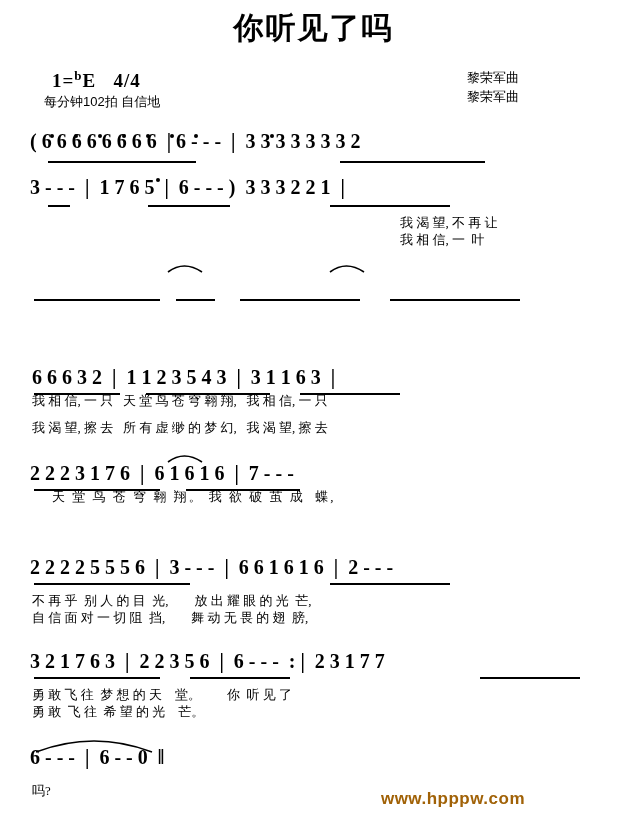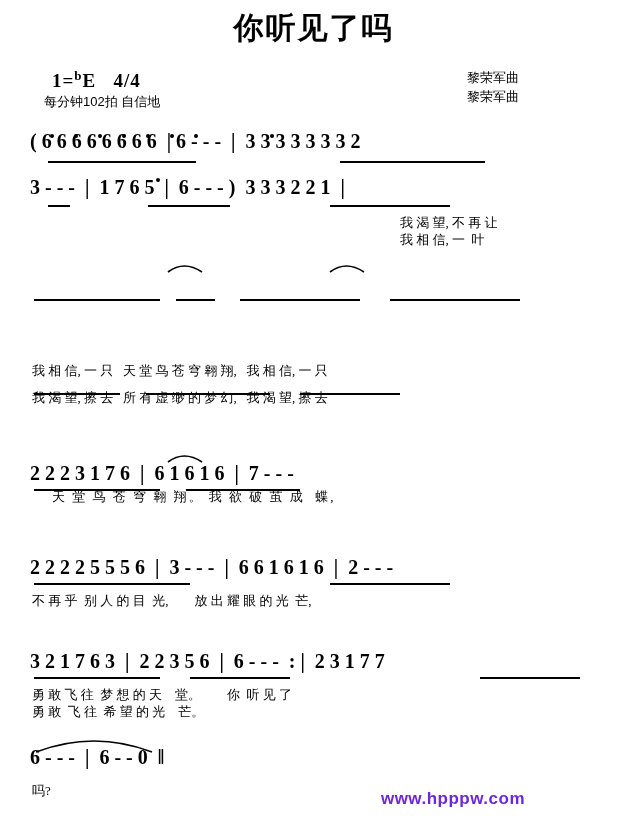--- a/index.html
+++ b/index.html
@@ -63,21 +63,21 @@
     white-space:pre;
     line-height:17px;
     letter-spacing:0px;
   }
   .watermark{
     position:absolute;
     right:22px;bottom:14px;
     font-family:"Liberation Sans", sans-serif;
     font-weight:bold;
     font-size:17px;
-    color:#6d28d9;
+    color:#a16207;
     letter-spacing:0.5px;
   }
   svg.ov{position:absolute;left:0;top:0;width:627px;height:823px;pointer-events:none;}
 </style>
 </head>
 <body>
 
 <div class="sheet">
 
   <div class="title">你听见了吗</div>
@@ -99,32 +99,34 @@
   </div>
 
   <div class="row" style="top:172px;">
     <div class="notes" style="margin-left:30px;">3 - - -  |  1 7 6 5  |  6 - - - )  3 3 3 2 2 1  |</div>
     <div class="lyr" style="margin-left:400px;margin-top:12px;">我 渴 望, 不 再 让</div>
     <div class="lyr" style="margin-left:400px;">我 相 信, 一  叶</div>
   </div>
 
 
   <div class="row" style="top:362px;">
+    <div class="notes" style="margin-left:32px;">6 6 6 3 2  |  1 1 2 3 5 4 3  |  3 1 1 6 3  |</div>
     <div class="lyr" style="margin-left:32px;">我 相 信, 一 只   天 堂 鸟 苍 穹 翱 翔,   我 相 信, 一 只</div>
     <div class="lyr" style="margin-left:32px;margin-top:10px;">我 渴 望, 擦 去   所 有 虚 缈 的 梦 幻,   我 渴 望, 擦 去</div>
   </div>
 
   <div class="row" style="top:458px;">
     <div class="notes" style="margin-left:30px;">2 2 2 3 1 7 6  |  6 1 6 1 6  |  7 - - -</div>
     <div class="lyr" style="margin-left:52px;letter-spacing:2px;">天 堂 鸟 苍 穹 翱 翔。 我 欲 破 茧 成  蝶,</div>
   </div>
 
   <div class="row" style="top:552px;">
     <div class="notes" style="margin-left:30px;">2 2 2 2 5 5 5 6  |  3 - - -  |  6 6 1 6 1 6  |  2 - - -</div>
     <div class="lyr" style="margin-left:32px;margin-top:10px;">不 再 乎  别 人 的 目  光,        放 出 耀 眼 的 光  芒,</div>
+    <div class="lyr" style="margin-left:32px;">自 信 面 对 一 切 阻  挡,        舞 动 无 畏 的 翅  膀,</div>
   </div>
 
   <div class="row" style="top:646px;">
     <div class="notes" style="margin-left:30px;">3 2 1 7 6 3  |  2 2 3 5 6  |  6 - - -  : |  2 3 1 7 7</div>
     <div class="lyr" style="margin-left:32px;margin-top:10px;">勇 敢 飞 往  梦 想 的 天    堂。        你  听 见 了</div>
     <div class="lyr" style="margin-left:32px;">勇 敢  飞 往  希 望 的 光    芒。</div>
   </div>
 
   <div class="row" style="top:742px;">
     <div class="notes" style="margin-left:30px;">6 - - -  |  6 - - 0  ‖</div>

